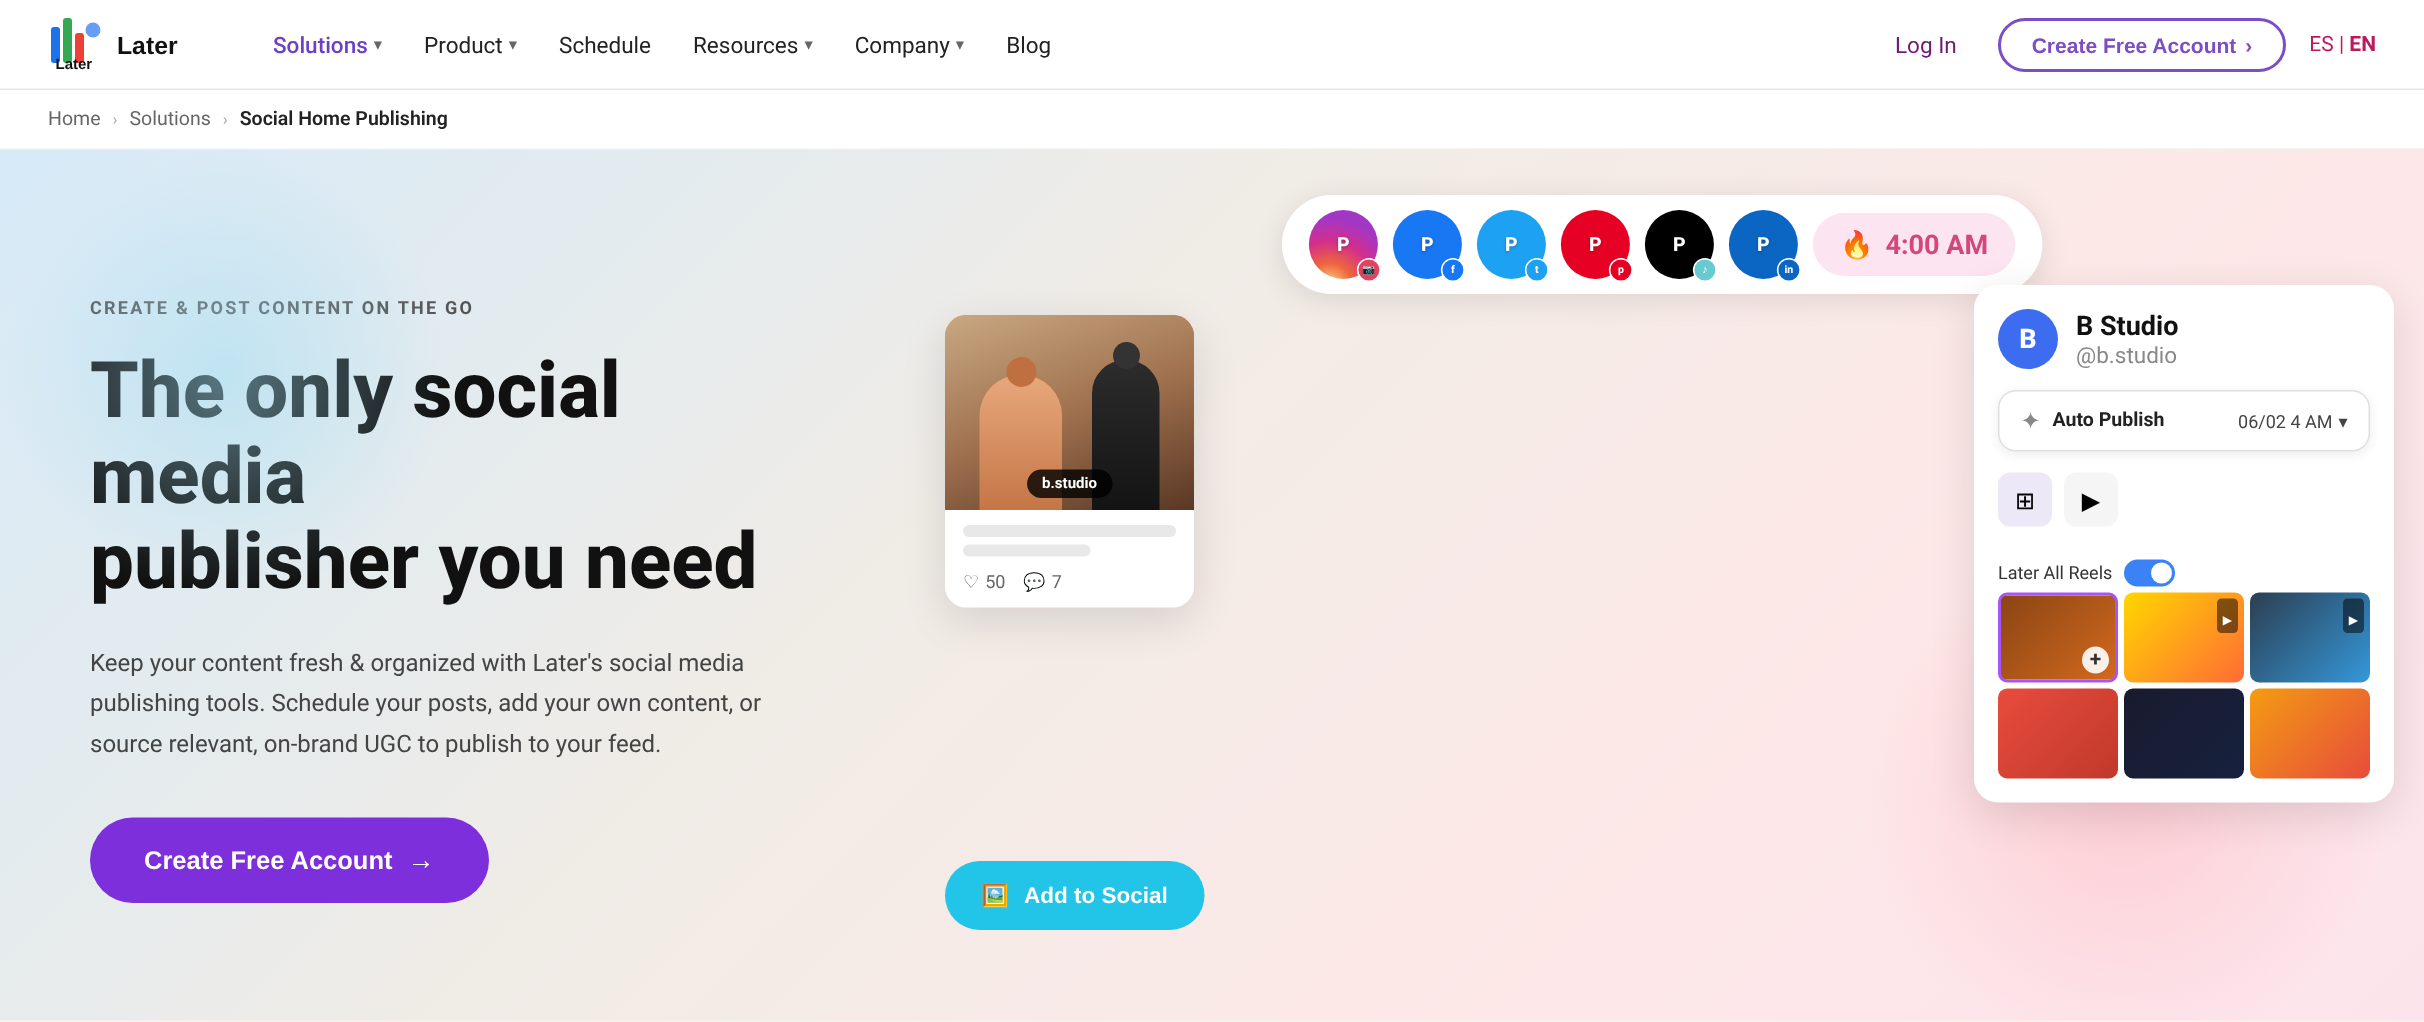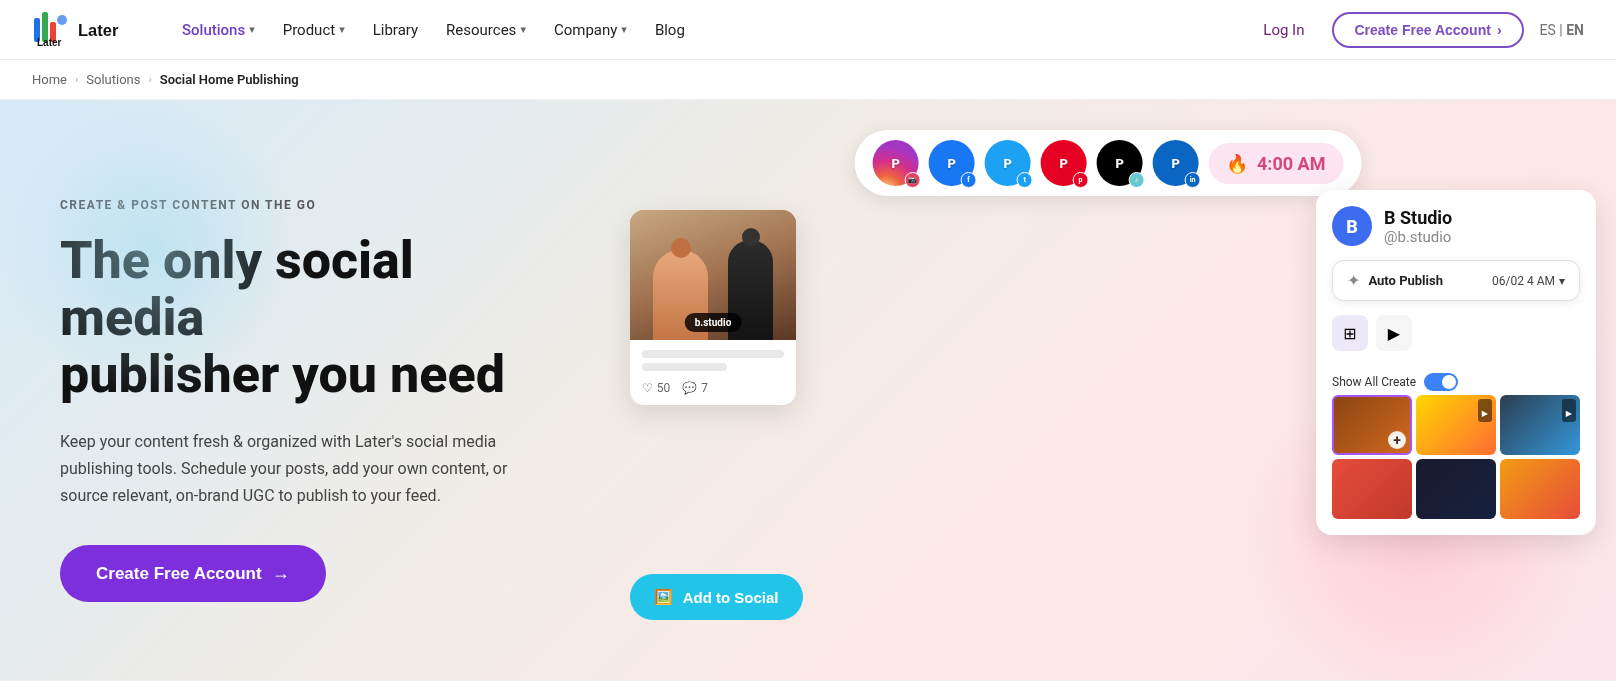--- a/index.html
+++ b/index.html
@@ -65,21 +65,21 @@
       border: 2px solid #7c4dc4;
       color: #7c4dc4;
       border-radius: 30px;
       padding: 8px 20px;
       font-size: 14px;
       font-weight: 600;
       cursor: pointer;
     }
     .lang-switcher {
       font-size: 14px;
-      color: #737373;
+      color: #be185d;
     }
 
     
     .breadcrumb {
       display: flex;
       align-items: center;
       gap: 8px;
       padding: 12px 32px;
       background: #fff;
       font-size: 13px;
@@ -471,21 +471,21 @@
   <div class="nav-links">
     <a class="nav-item solutions" href="#">
       <span>Solutions</span>
       <span class="chevron">▾</span>
     </a>
     <a class="nav-item" href="#">
       <span>Product</span>
       <span class="chevron">▾</span>
     </a>
     <a class="nav-item" href="#">
-      <span>Library</span>
+      <span>Schedule</span>
     </a>
     <a class="nav-item" href="#">
       <span>Resources</span>
       <span class="chevron">▾</span>
     </a>
     <a class="nav-item" href="#">
       <span>Company</span>
       <span class="chevron">▾</span>
     </a>
     <a class="nav-item" href="#">
@@ -623,21 +623,21 @@
           <span>▾</span>
         </span>
       </div>
 
       <div class="tab-row">
         <div class="tab-icon active">⊞</div>
         <div class="tab-icon inactive">▶</div>
       </div>
 
       <div class="reels-row">
-        <span>Show All Create</span>
+        <span>Later All Reels</span>
         <div class="toggle">
           <div class="toggle-knob"></div>
         </div>
       </div>
 
       <div class="grid-area">
         <div class="grid-thumb gt1 gt-selected">
           <div class="gt-plus">+</div>
         </div>
         <div class="grid-thumb gt2">

